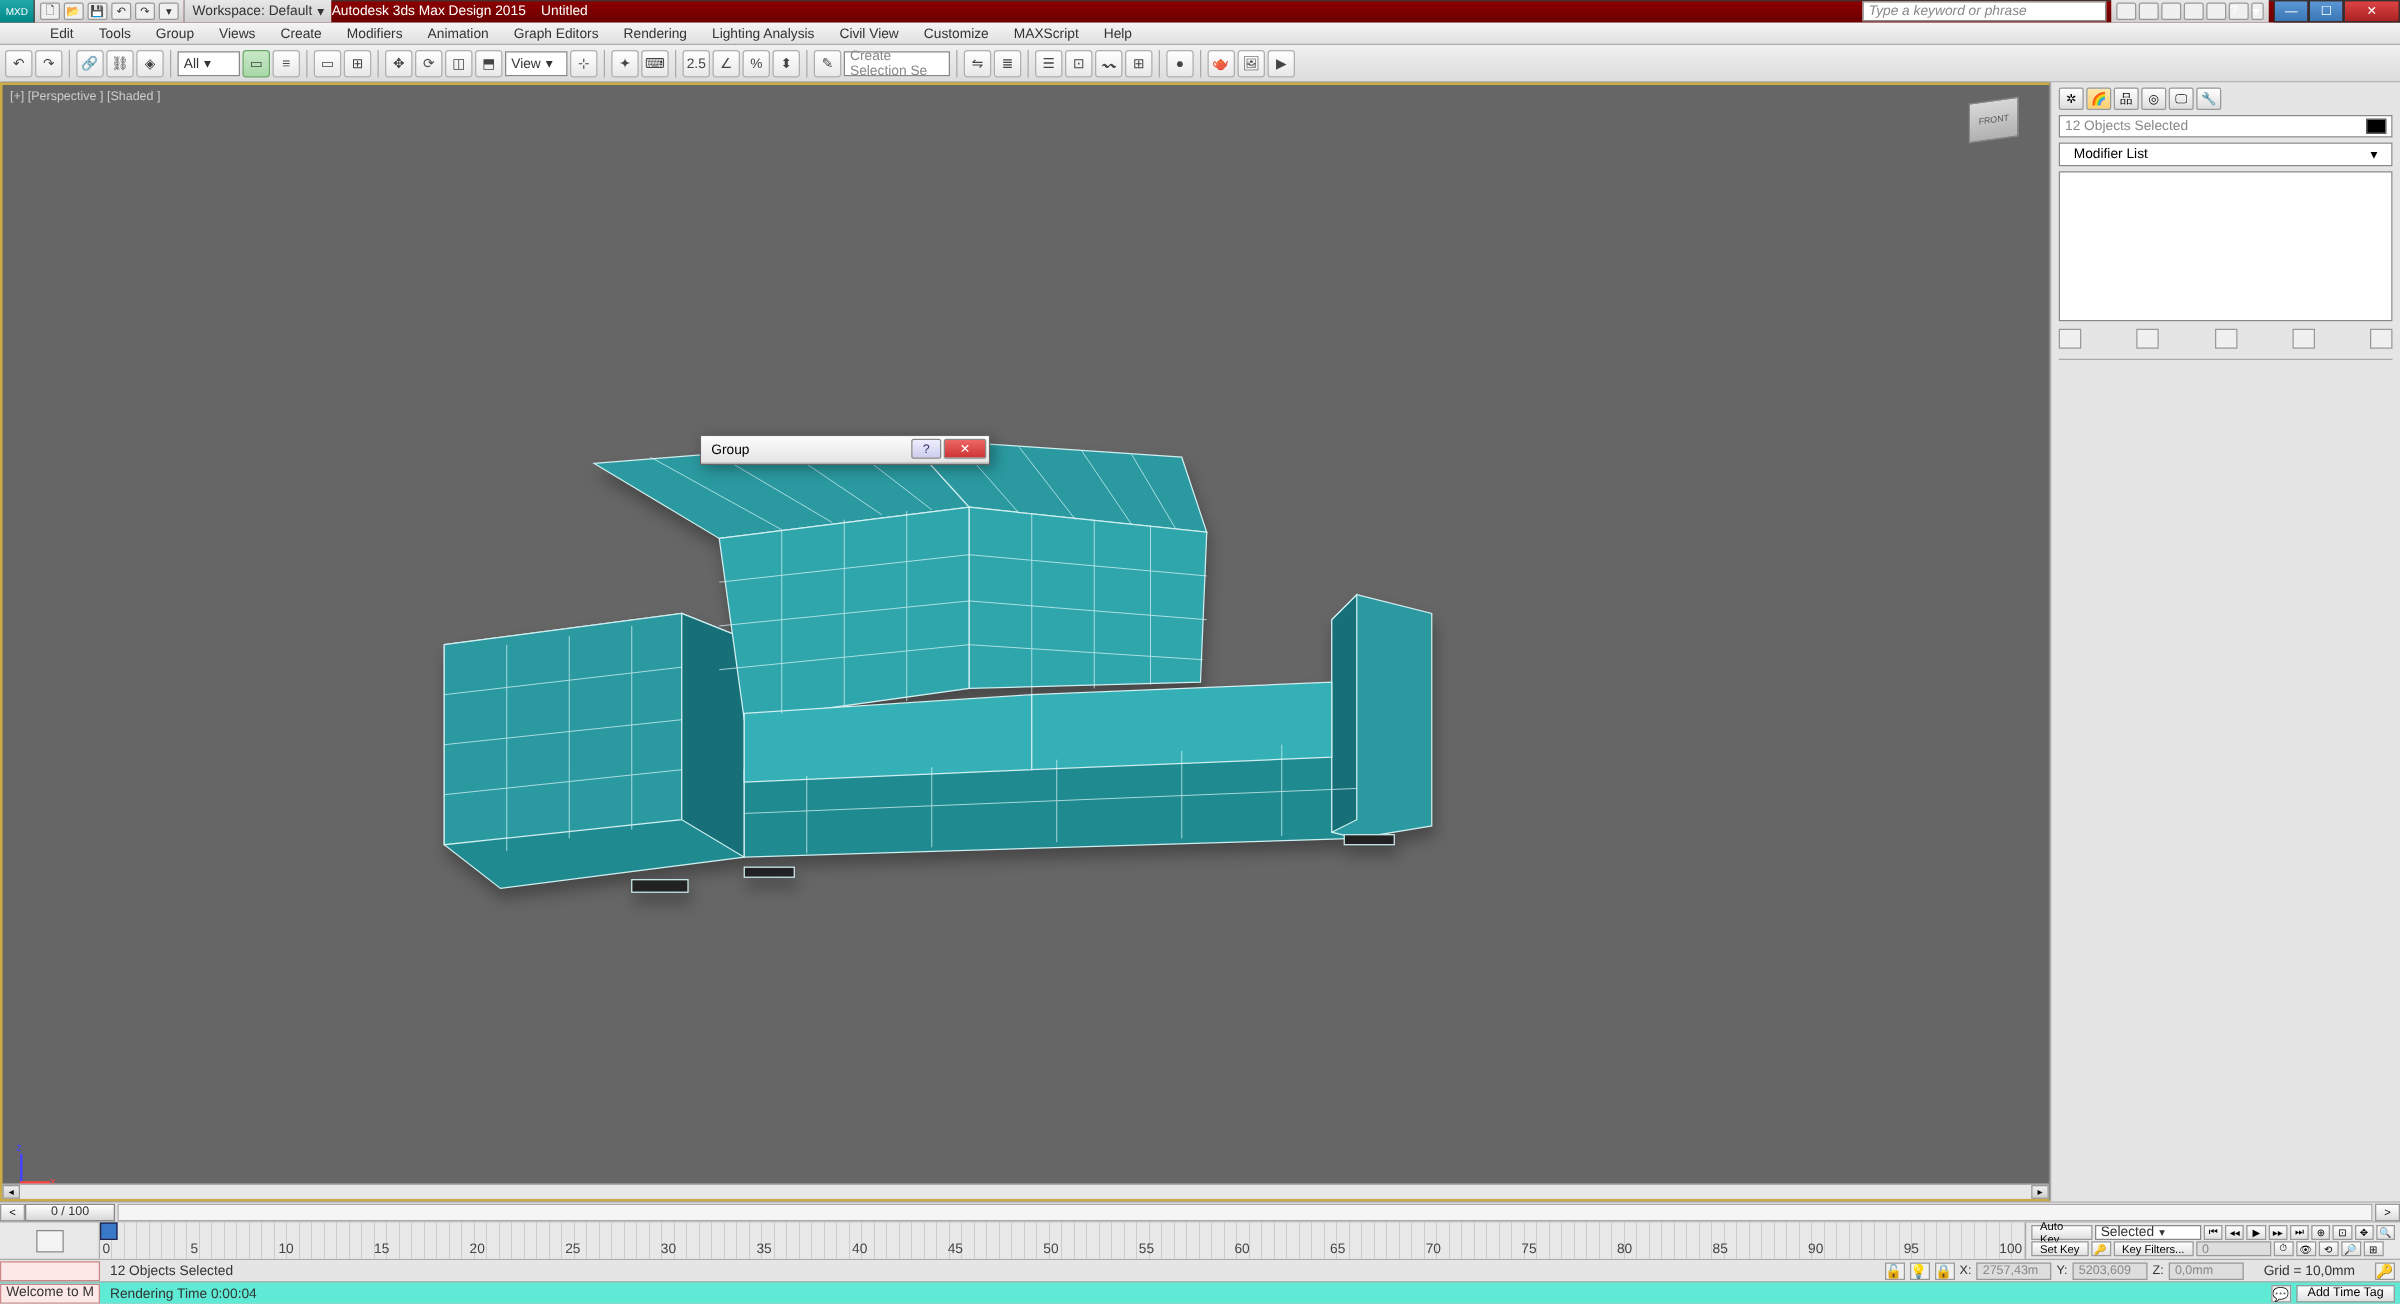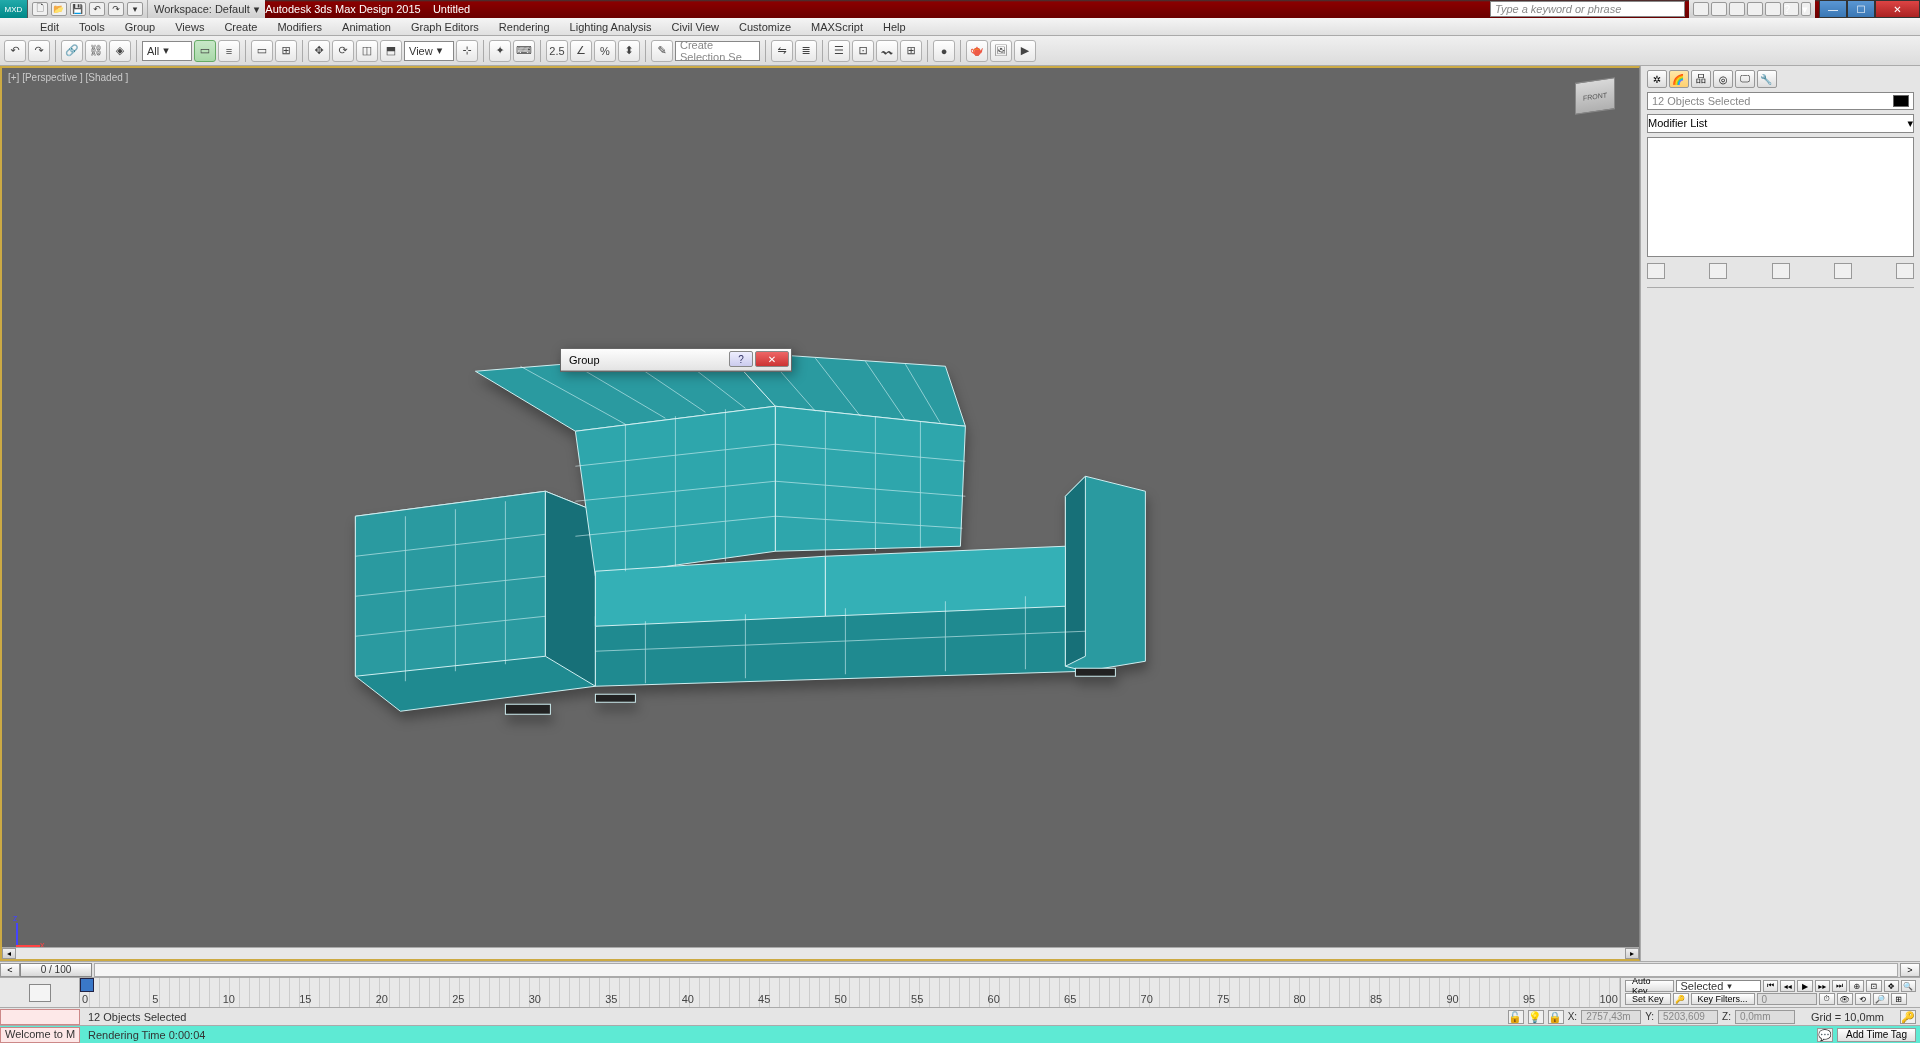--- a/index.html
+++ b/index.html
@@ -52,21 +52,21 @@
 .sofa { position:absolute; left:50%; top:50%; transform:translate(-58%,-48%); }
 .sofa svg { filter: drop-shadow(2px 8px 6px rgba(0,0,0,0.3)); }
 
 
 .cmd-panel { width:280px; background:#e5e5e5; border-left:1px solid #aaa; padding:4px 6px; }
 .cmd-tabs { display:flex; gap:2px; margin-bottom:4px; }
 .cmd-tab { width:20px; height:18px; border:1px solid #999; background:linear-gradient(#fff,#ddd); border-radius:2px; display:flex; align-items:center; justify-content:center; font-size:10px; }
 .cmd-tab.active { background:linear-gradient(#ffe8a8,#ffd070); }
 .obj-sel { background:#fff; border:1px solid #888; padding:2px 4px; color:#888; margin-bottom:4px; display:flex; justify-content:space-between; align-items:center; }
 .obj-color { width:16px; height:12px; background:#000; border:1px solid #666; }
-.mod-list { background:#fff; border:1px solid #888; padding:2px 0; margin-bottom:4px; display:flex; justify-content:space-between; }
+.mod-list { background:#fff; border:1px solid #888; padding:2px 11px; margin-bottom:4px; display:flex; justify-content:space-between; }
 .mod-stack { height:120px; background:#fff; border:1px solid #888; margin-bottom:6px; }
 .mod-btns { display:flex; gap:4px; justify-content:space-between; border-bottom:1px solid #aaa; padding-bottom:8px; }
 .mod-btn { width:18px; height:16px; border:1px solid #999; background:#f0f0f0; }
 
 
 .dialog-overlay { position:absolute; top:0; left:0; right:0; bottom:0; pointer-events:none; }
 .dialog { position:absolute; left:560px; top:348px; width:232px; background:#f0f0f0; border:1px solid #666; box-shadow:3px 3px 12px rgba(0,0,0,0.35); pointer-events:auto; }
 .dlg-title { height:22px; background:linear-gradient(#fdfdfd,#e4e4e4); border-bottom:1px solid #aaa; display:flex; align-items:center; padding-left:8px; position:relative; }
 .dlg-tbtns { position:absolute; right:2px; top:2px; display:flex; gap:2px; }
 .dlg-tbtn { width:24px; height:16px; border:1px solid #888; border-radius:2px; display:flex; align-items:center; justify-content:center; font-size:10px; }

